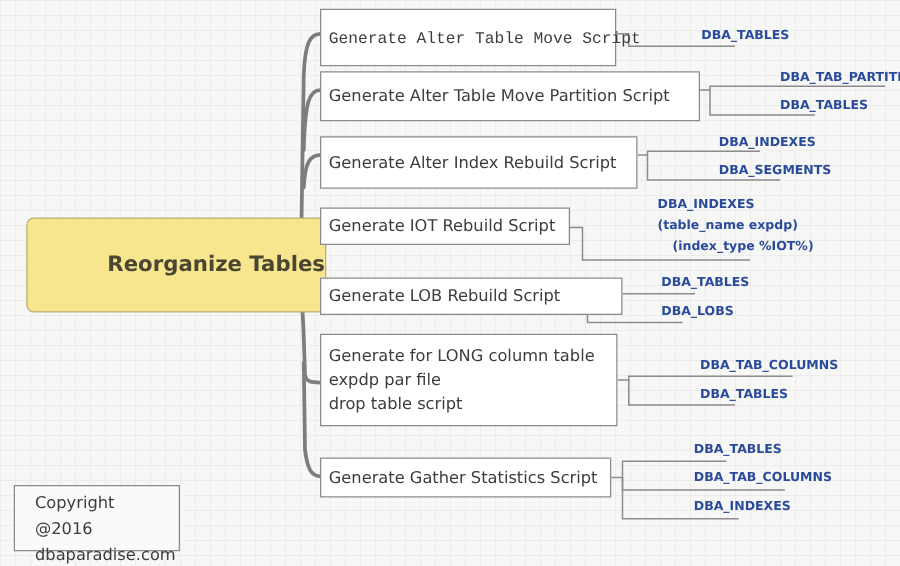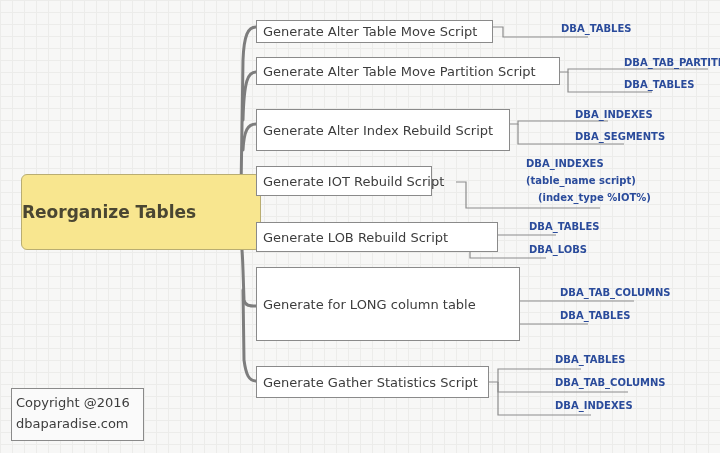--- a/index.html
+++ b/index.html
@@ -9,38 +9,38 @@
     background-image:
       linear-gradient(#ececea 1px, transparent 1px),
       linear-gradient(90deg, #ececea 1px, transparent 1px);
     background-size: 12px 12px;
     font-family: "DejaVu Sans", sans-serif;
   }
   svg.lines { position:absolute; left:0; top:0; width:720px; height:453px; }
   .root {
     position:absolute; left:21px; top:174px; width:240px; height:76px;
     background:#f8e68f; border:1px solid #b9ad72; border-radius:6px;
-    display:flex; flex-direction:column; align-items:flex-start; justify-content:center;
+    display:flex; flex-direction:column; align-items:flex-end; justify-content:center;
     color:#4a4632; font-weight:bold; font-size:17px; line-height:25px;
     box-sizing:border-box;
   }
   .node {
     position:absolute; background:#fff; border:1.5px solid #8a8a8a;
     box-sizing:border-box; font-size:13px; color:#3d3d3d;
     padding:0 6px; display:flex; flex-direction:column; justify-content:center;
     line-height:19px; white-space:nowrap;
   }
   .leaf {
     position:absolute; font-size:10px; font-weight:bold; color:#2a4b9b;
     white-space:nowrap; line-height:13px;padding-left:47px;
   }
   .copyright {
     position:absolute; left:11px; top:388px; width:133px; height:53px;
     border:1.5px solid #8a8a8a; background:#fafafa; box-sizing:border-box;
-    font-size:13px; color:#3d3d3d; line-height:21px; padding:3px 4px;
+    font-size:13px; color:#3d3d3d; line-height:21px; padding:3px 16px;
   }
 </style>
 </head>
 <body>
 
 <svg class="lines" viewBox="0 0 720 453">
 
   <g fill="none" stroke="#7d7d7d" stroke-width="3" stroke-linecap="round">
     <path d="M231 212 C 238 212, 240 205, 241 190 L 243 60 C 244 35, 248 27, 256 27"></path>
     <path d="M243 120 C 244 80, 248 72, 256 72"></path>
@@ -72,52 +72,54 @@
     <path d="M489 382 L 498 382 L 498 369 L 581 369"></path>
     <path d="M498 382 L 498 392 L 628 392"></path>
     <path d="M498 382 L 498 415 L 591 415"></path>
   </g>
 </svg>
 
 <div class="root">
   <span>Reorganize Tables</span>
 </div>
 
-<div class="node" style="left:256px;top:20px;width:237px;height:23px;">
+<div class="node" style="left:256px;top:7px;width:237px;height:46px;font-family:Liberation Mono, monospace;">
   <span>Generate Alter Table Move Script</span>
 </div>
 <div class="leaf" style="left:514px;top:22px;">DBA_TABLES</div>
 
-<div class="node" style="left:256px;top:57px;width:304px;height:28px;">
+<div class="node" style="left:256px;top:57px;width:304px;height:40px;">
   <span>Generate Alter Table Move Partition Script</span>
 </div>
 <div class="leaf" style="left:577px;top:56px;">DBA_TAB_PARTITIONS</div>
 <div class="leaf" style="left:577px;top:78px;">DBA_TABLES</div>
 
 <div class="node" style="left:256px;top:109px;width:254px;height:42px;">
   <span>Generate Alter Index Rebuild Script</span>
 </div>
 <div class="leaf" style="left:528px;top:108px;">DBA_INDEXES</div>
 <div class="leaf" style="left:528px;top:130px;">DBA_SEGMENTS</div>
 
-<div class="node" style="left:256px;top:166px;width:176px;height:30px;">
+<div class="node" style="left:256px;top:166px;width:200px;height:30px;">
   <span>Generate IOT Rebuild Script</span>
 </div>
 <div class="leaf" style="left:479px;top:157px;">DBA_INDEXES</div>
-<div class="leaf" style="left:479px;top:174px;">(table_name script)</div>
+<div class="leaf" style="left:479px;top:174px;">(table_name expdp)</div>
 <div class="leaf" style="left:479px;top:191px;margin-left:12px;">(index_type %IOT%)</div>
 
 <div class="node" style="left:256px;top:222px;width:242px;height:30px;">
   <span>Generate LOB Rebuild Script</span>
 </div>
 <div class="leaf" style="left:482px;top:220px;">DBA_TABLES</div>
 <div class="leaf" style="left:482px;top:243px;">DBA_LOBS</div>
 
-<div class="node" style="left:256px;top:267px;width:264px;height:74px;">
+<div class="node" style="left:256px;top:267px;width:238px;height:74px;">
   <span>Generate for LONG column table</span>
+  <span>expdp par file</span>
+  <span>drop table script</span>
 </div>
 <div class="leaf" style="left:513px;top:286px;">DBA_TAB_COLUMNS</div>
 <div class="leaf" style="left:513px;top:309px;">DBA_TABLES</div>
 
 <div class="node" style="left:256px;top:366px;width:233px;height:32px;">
   <span>Generate Gather Statistics Script</span>
 </div>
 <div class="leaf" style="left:508px;top:353px;">DBA_TABLES</div>
 <div class="leaf" style="left:508px;top:376px;">DBA_TAB_COLUMNS</div>
 <div class="leaf" style="left:508px;top:399px;">DBA_INDEXES</div>

